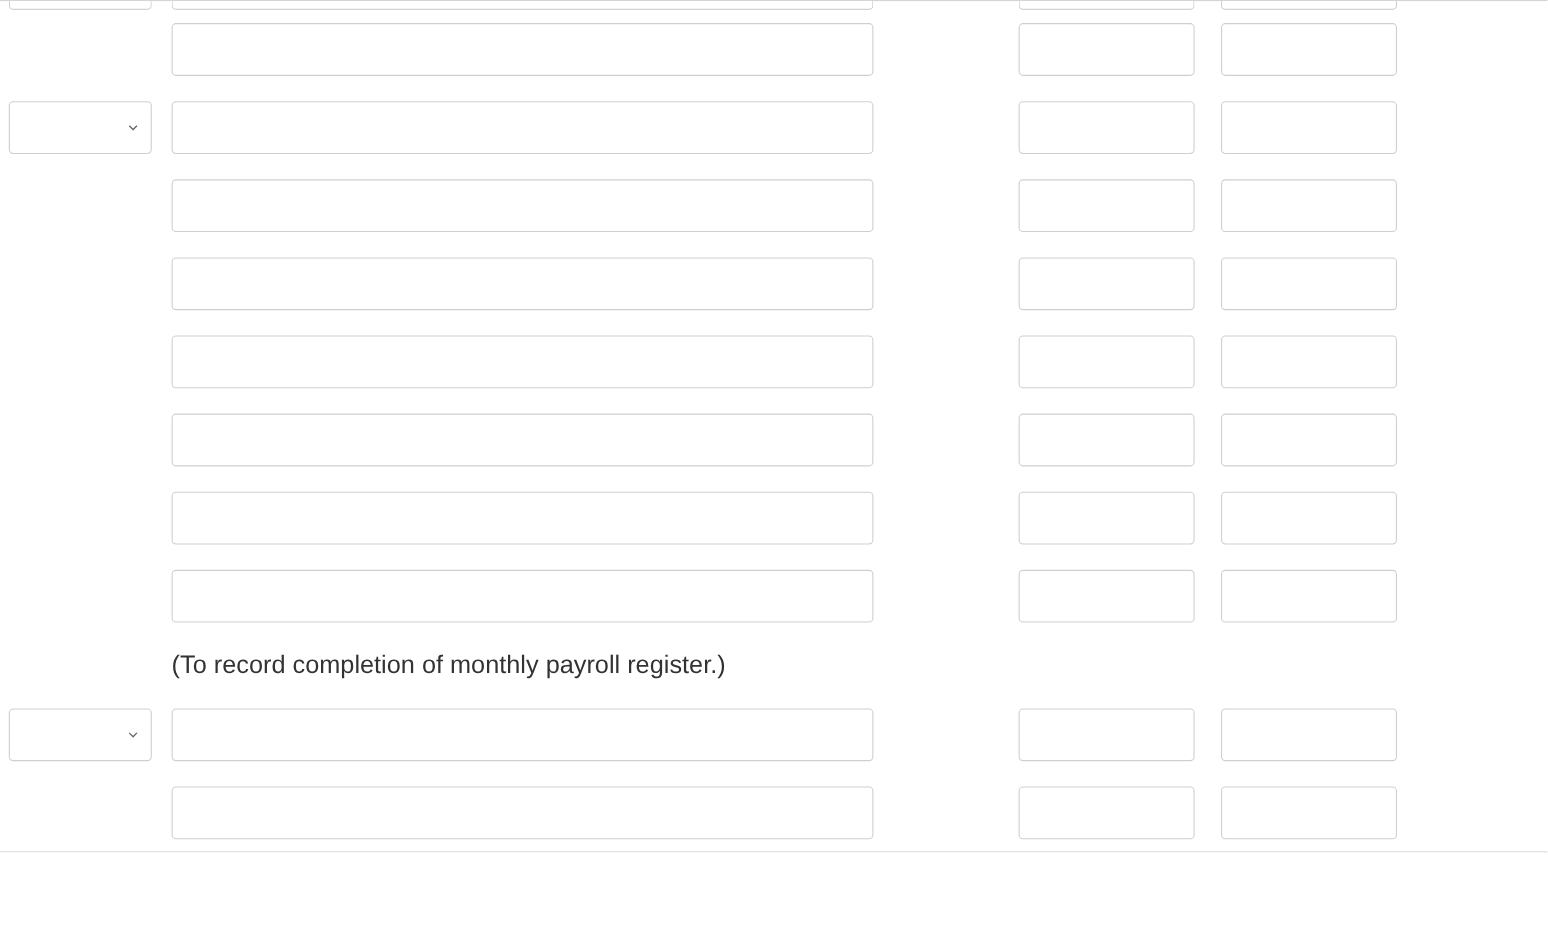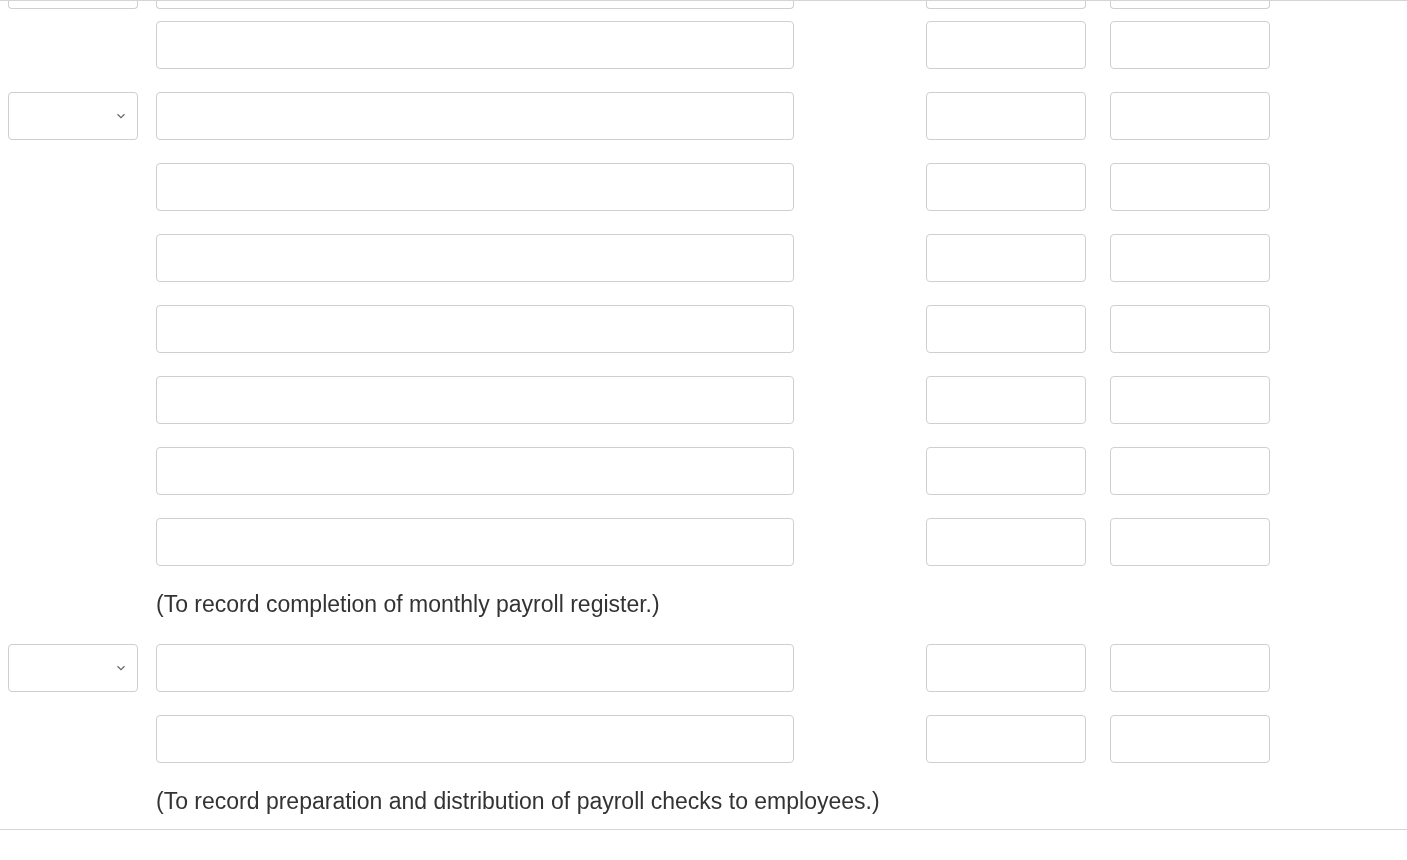--- a/index.html
+++ b/index.html
@@ -259,18 +259,14 @@
   <div class="row">
     <div class="date-cell"></div>
     <div class="desc-cell"><input class="desc-input" value="" style=""></div>
     <div class="gap-cell"></div>
     <div class="amount-cell"><input class="amount-input" value="" style=""></div>
     <div class="gap-cell"></div>
     <div class="amount-cell"><input class="amount-input" value="" style=""></div>
     <div></div>
   </div>
 
-  <div class="row caption-row">
-    <div></div>
-    <div class="caption-text">(To record preparation and distribution of payroll checks to employees.)</div>
-  </div>
 
 </div>
 
 </body></html>

